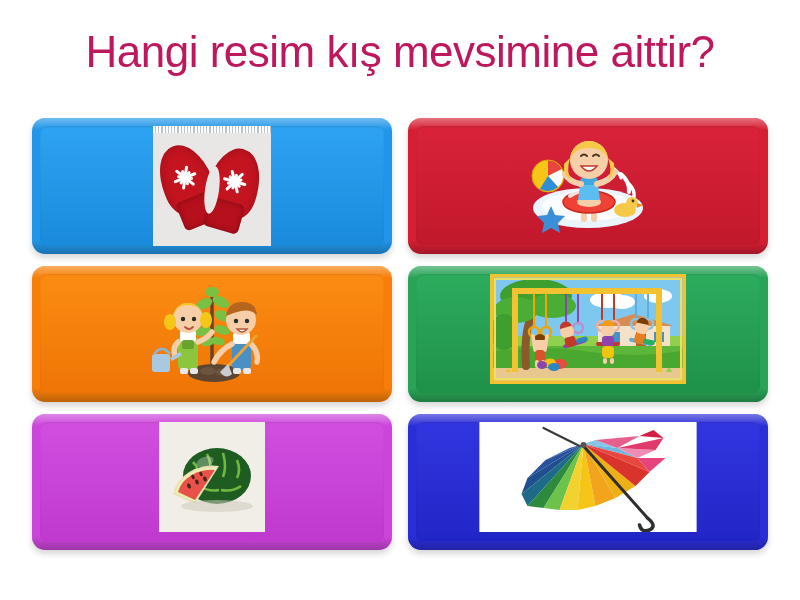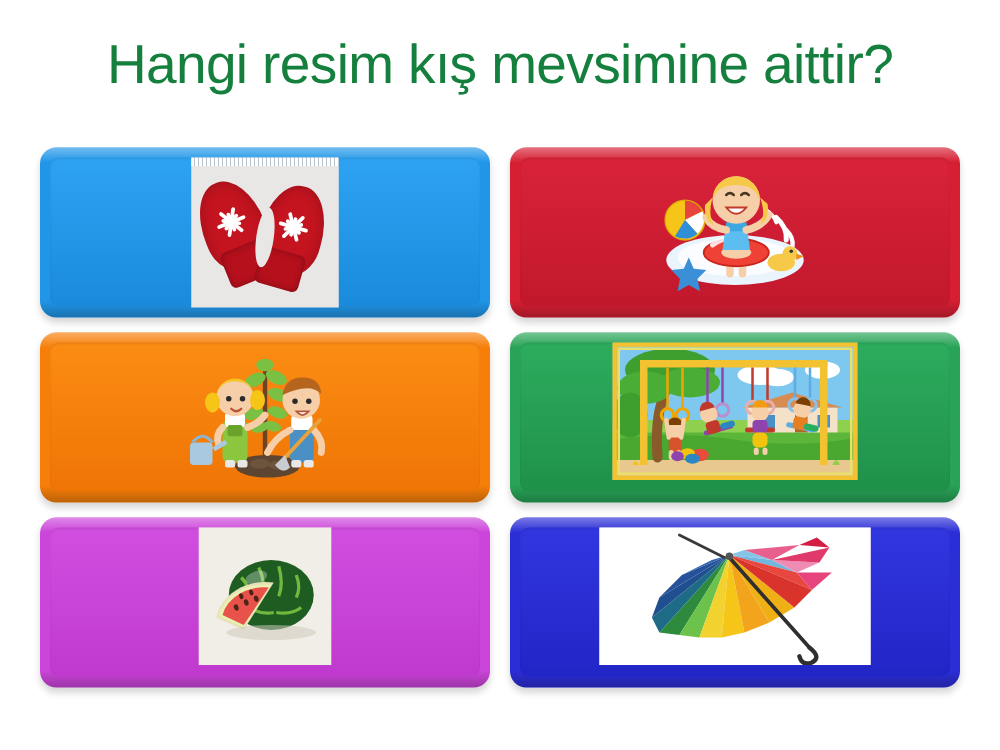--- a/index.html
+++ b/index.html
@@ -13,21 +13,21 @@
 
   
   .question-title {
     position: absolute;
     left: 0; top: 22px;
     width: 800px;
     text-align: center;
     font-size: 44px;
     line-height: 60px;
     font-weight: 400;
-    color: #15803d;
+    color: #be185d;
     letter-spacing: -0.5px;
     white-space: nowrap;
     font-family: "Liberation Sans", sans-serif;
   }
 
   
   .answer-grid {
     position: absolute;
     left: 32px; top: 118px;
     width: 736px; height: 432px;

